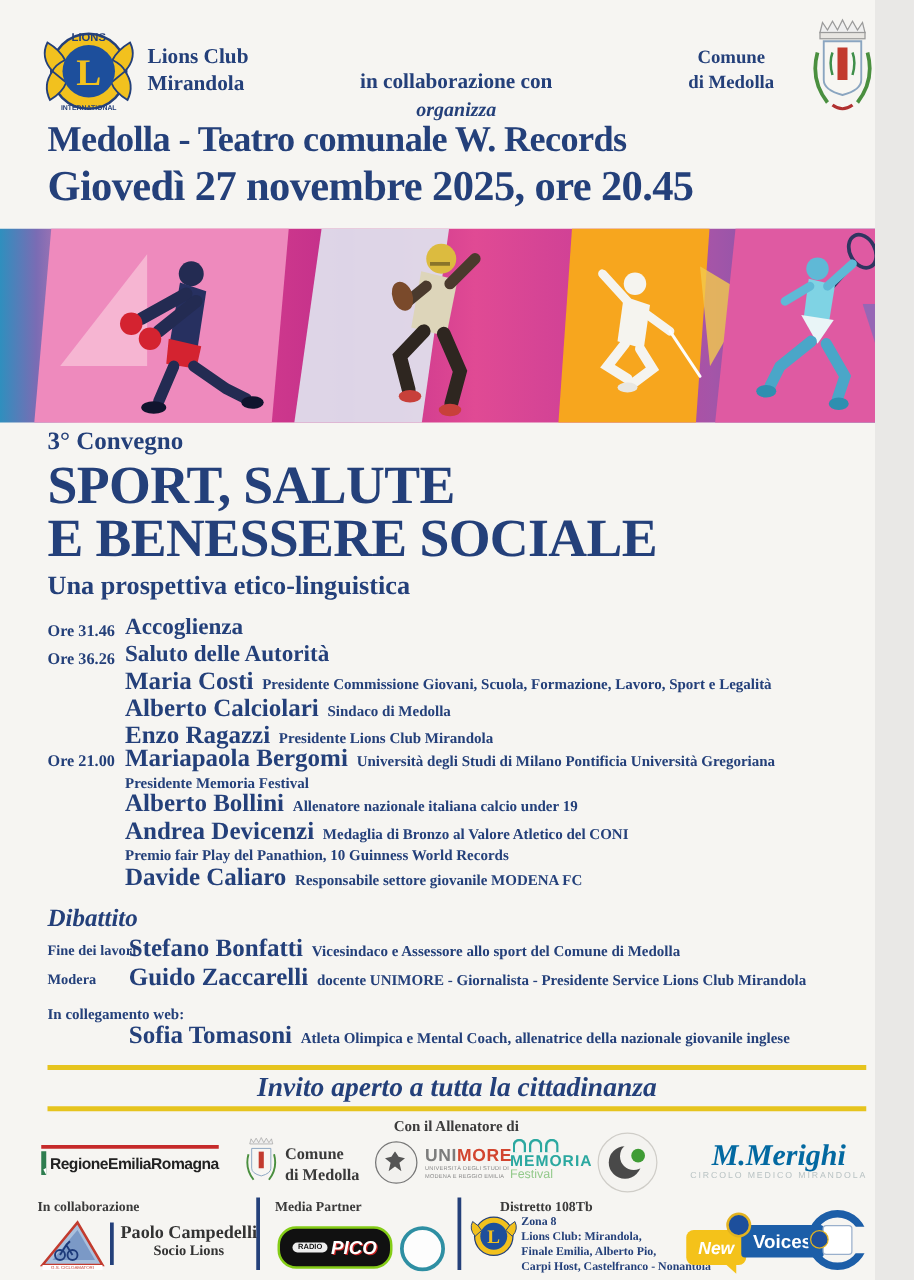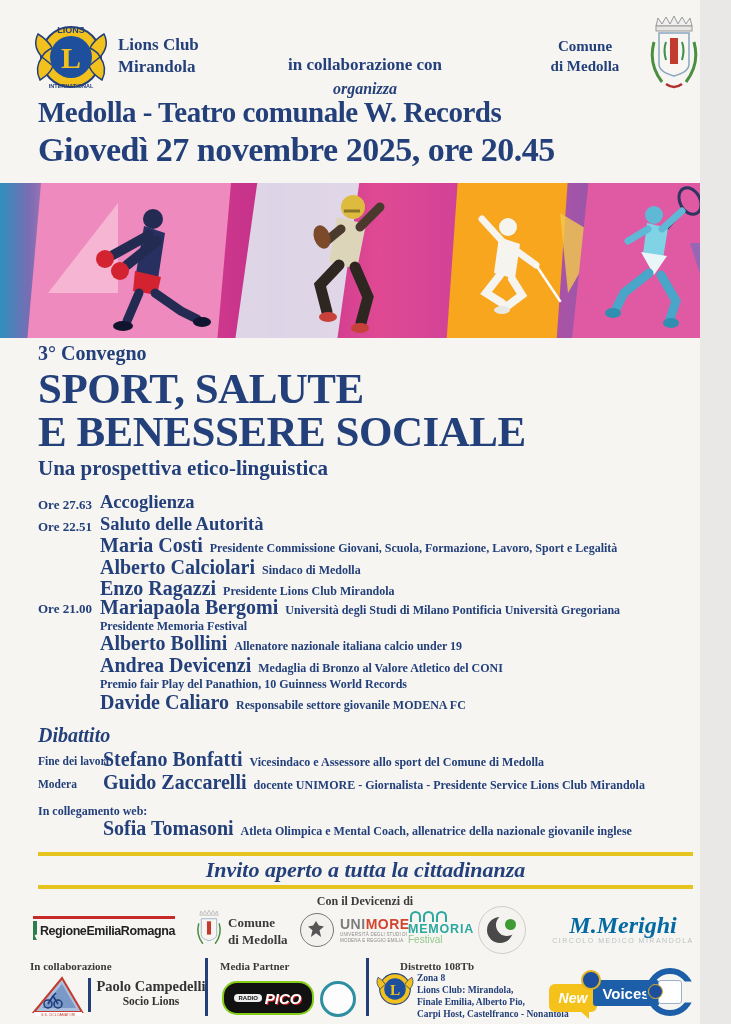--- a/index.html
+++ b/index.html
@@ -218,25 +218,25 @@
       <ellipse cx="101" cy="138" rx="8" ry="5" fill="#2e8fb0"></ellipse>
     </svg>
   </div>
 
   <div class="abs kicker">3° Convegno</div>
   <div class="abs title1">SPORT, SALUTE</div>
   <div class="abs title2">E BENESSERE SOCIALE</div>
   <div class="abs subtitle">Una prospettiva etico-linguistica</div>
 
   <div class="sched-row headline" style="top:492px">
-    <span class="time">Ore 27.63</span>
+    <span class="time">Ore 31.46</span>
     <div class="content"><span class="name">Accoglienza</span></div>
   </div>
   <div class="sched-row headline" style="top:514px">
-    <span class="time">Ore 22.51</span>
+    <span class="time">Ore 36.26</span>
     <div class="content"><span class="name">Saluto delle Autorità</span></div>
   </div>
   <div class="sched-row" style="top:534px">
     <div class="content"><span class="name">Maria Costi</span><span class="role">Presidente Commissione Giovani, Scuola, Formazione, Lavoro, Sport e Legalità</span></div>
   </div>
   <div class="sched-row" style="top:556px">
     <div class="content"><span class="name">Alberto Calciolari</span><span class="role">Sindaco di Medolla</span></div>
   </div>
   <div class="sched-row" style="top:577px">
     <div class="content"><span class="name">Enzo Ragazzi</span><span class="role">Presidente Lions Club Mirandola</span></div>
@@ -272,21 +272,21 @@
   </div>
   <div class="abs web-label">In collegamento web:</div>
   <div class="abs web-row">
     <span class="name">Sofia Tomasoni</span><span class="role">Atleta Olimpica e Mental Coach,  allenatrice della nazionale giovanile inglese</span>
   </div>
 
   <div class="abs gold-line" style="top:852px"></div>
   <div class="abs banner-text">Invito aperto a tutta la cittadinanza</div>
   <div class="abs gold-line" style="top:885px"></div>
 
-  <div class="abs patro-heading">Con il Devicenzi di</div>
+  <div class="abs patro-heading">Con il Allenatore di</div>
 
   <div class="abs rer">
     <div class="bar"></div>
     <div class="row">
       <div class="sq"></div>
       <span class="txt">RegioneEmiliaRomagna</span>
     </div>
   </div>
 
   <svg class="abs" style="left:194px;top:908px" width="30" height="44" viewBox="0 0 56 86">

